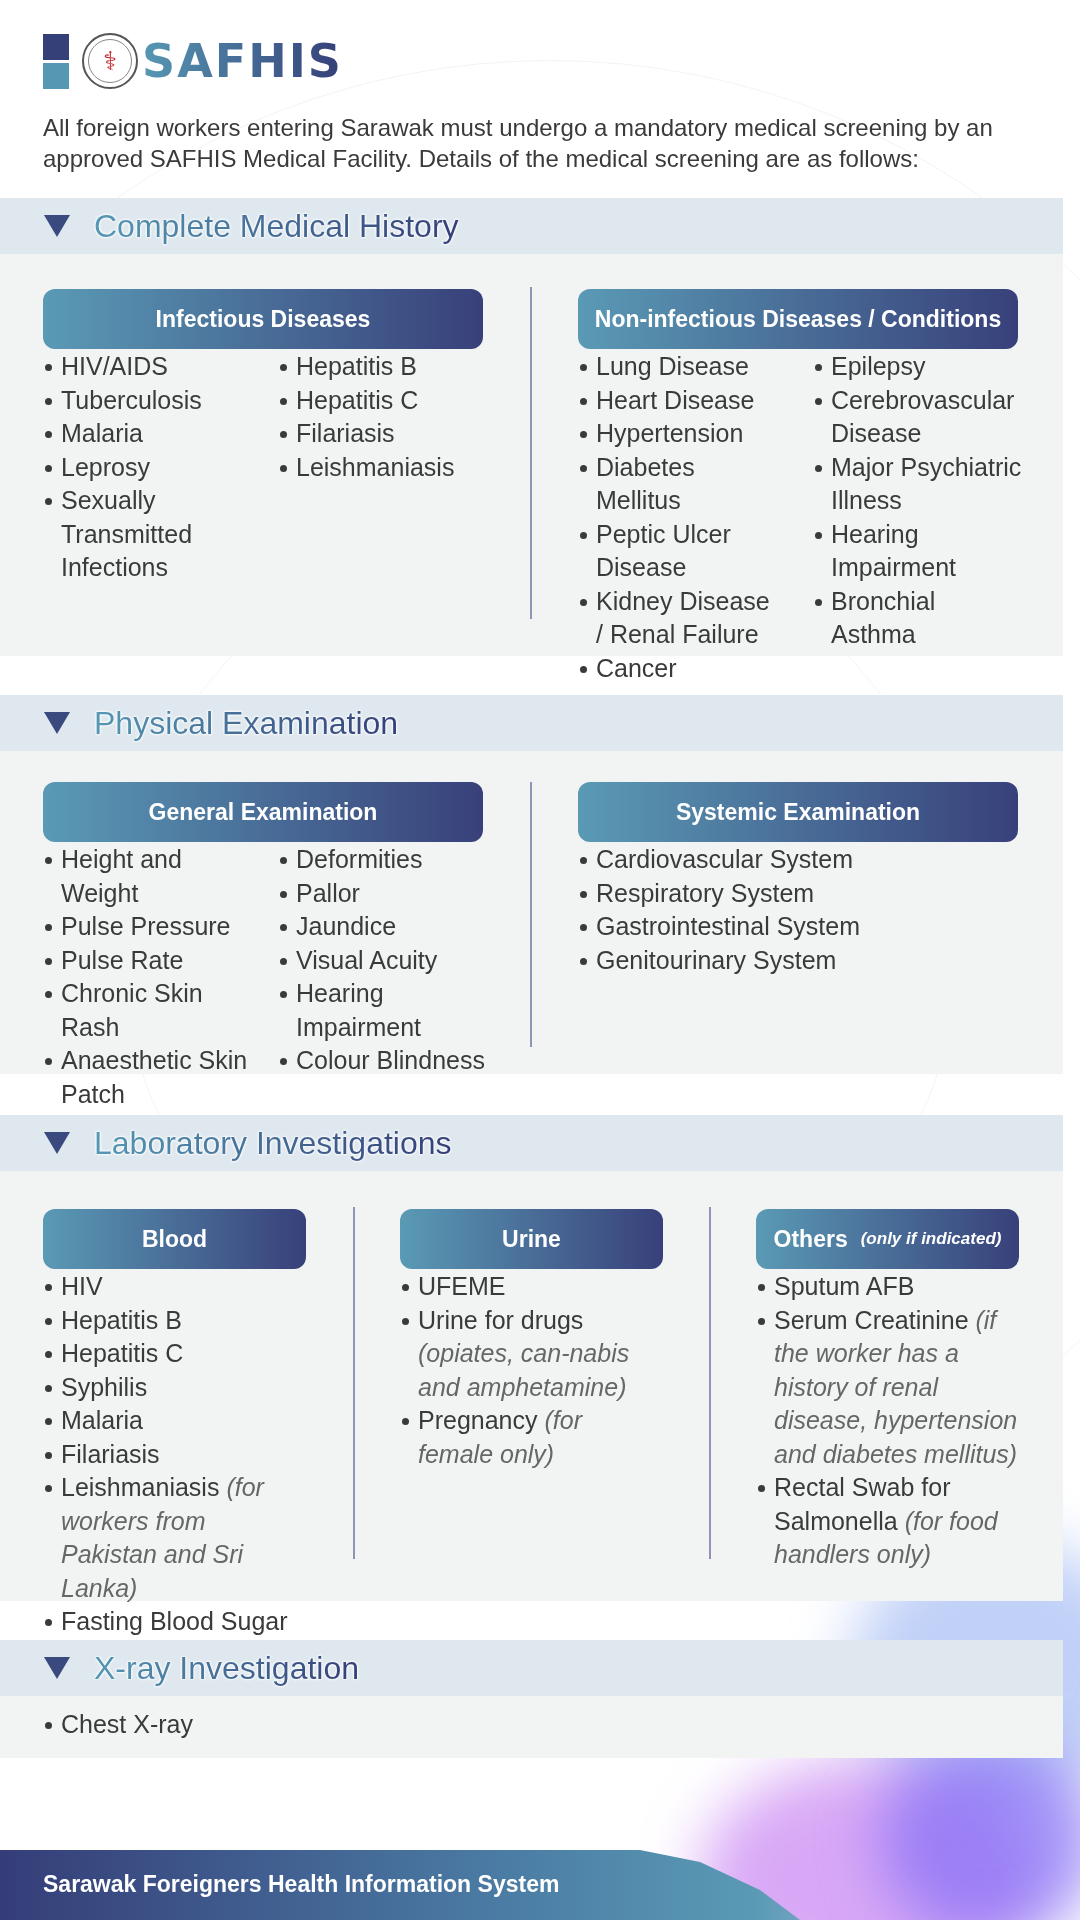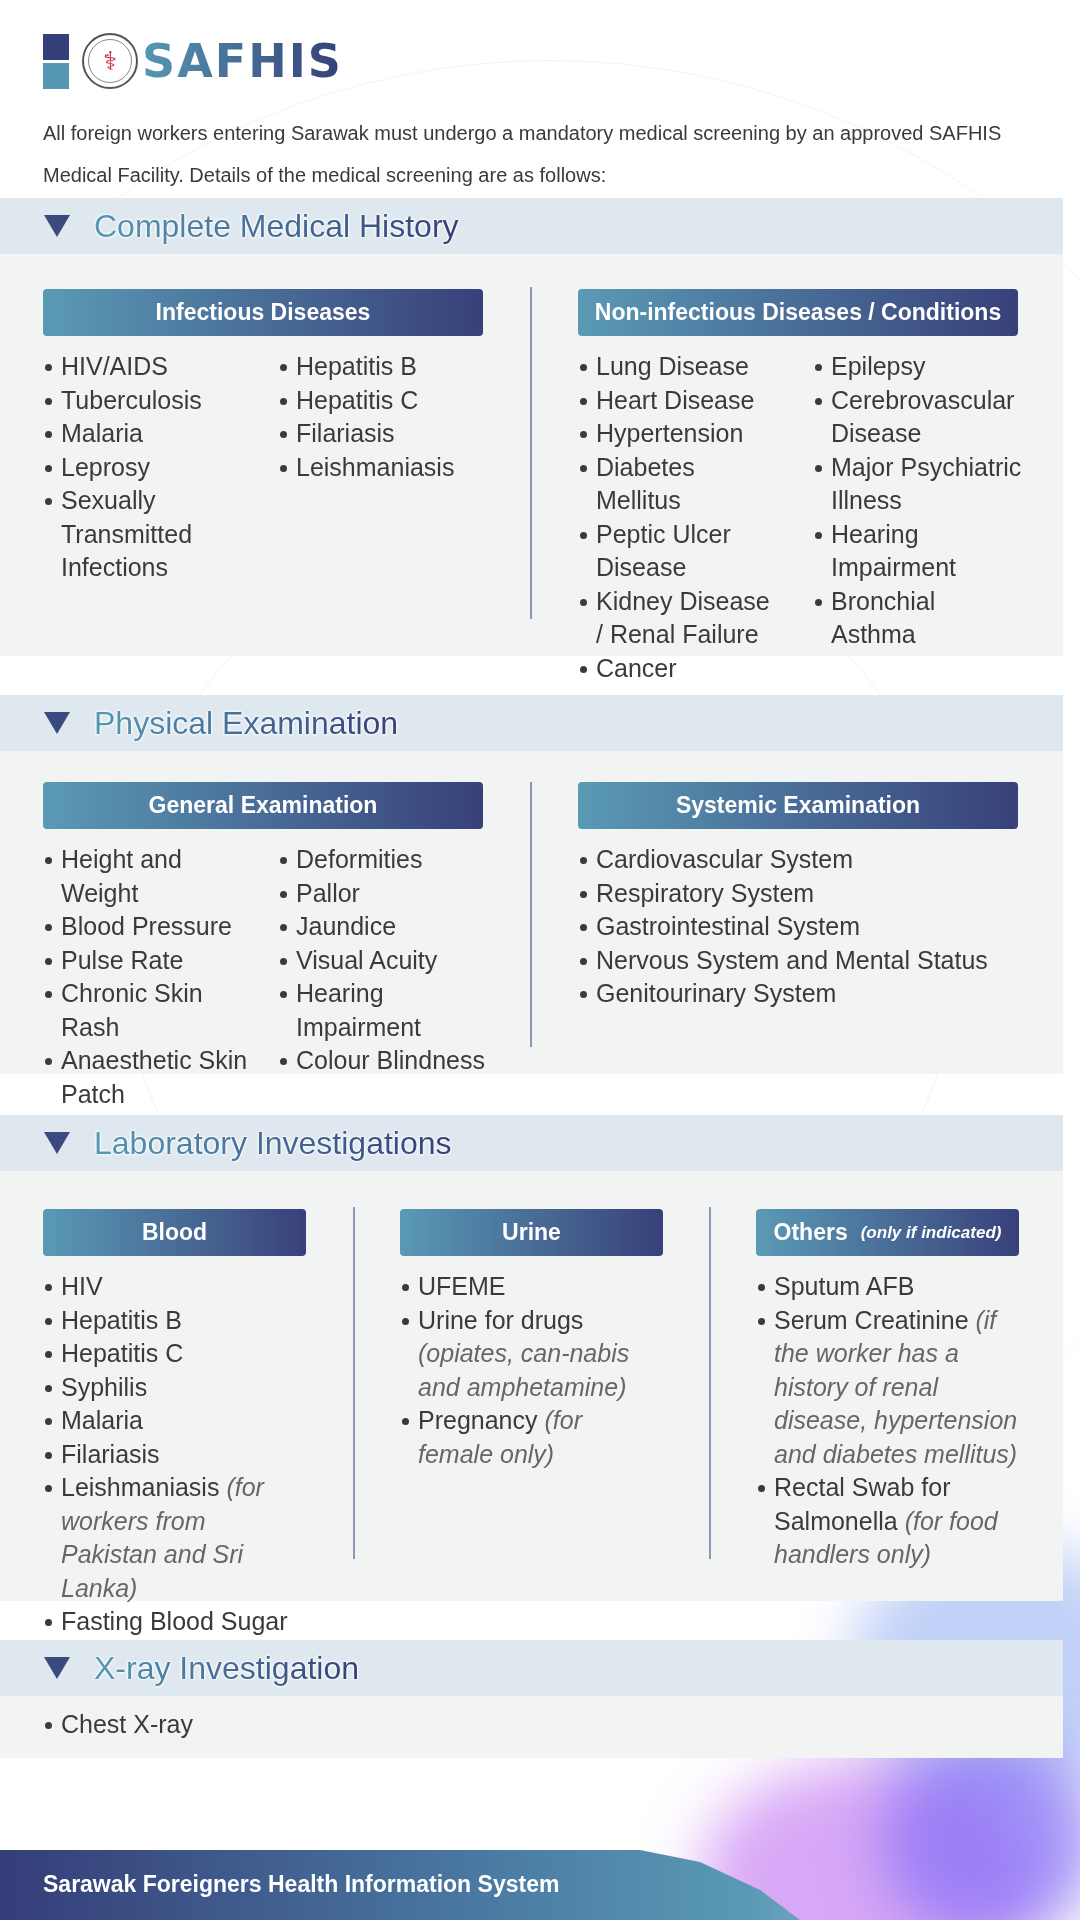--- a/index.html
+++ b/index.html
@@ -8,26 +8,26 @@
 .bg-arc{position:absolute;border:1px solid rgba(0,0,0,0.05);border-radius:50%;pointer-events:none}
 .blob{position:absolute;border-radius:50%;filter:blur(30px);pointer-events:none}
 .logo{position:absolute;left:43px;top:33px;height:56px;display:flex;align-items:center}
 .logo-squares{display:flex;flex-direction:column;gap:3px;margin-right:13px}
 .logo-squares div{width:26px;height:26px}
 .sq-top{background:#353f78}.sq-bot{background:#5698b3}
 .seal{width:56px;height:56px;border-radius:50%;border:2px solid #555;display:flex;align-items:center;justify-content:center;margin-right:4px;background:#fff;position:relative}
 .seal:before{content:"";position:absolute;inset:4px;border:1px solid #888;border-radius:50%}
 .seal span{font-size:26px;color:#c0262d;line-height:1}
 .wordmark{font-size:46px;letter-spacing:2px;font-weight:700;background:linear-gradient(90deg,#5698b3,#353f78);-webkit-background-clip:text;background-clip:text;color:transparent;font-family:"DejaVu Sans",sans-serif}
-.intro{position:absolute;left:43px;top:112px;width:960px;font-size:20px;line-height:42px;color:#3a3a3a}
+.intro{position:absolute;left:43px;top:112px;width:960px;font-size:24px;line-height:31px;color:#3a3a3a}
 .sec-head{position:absolute;left:0;width:1063px;height:56px;background:#dfe8ef;display:flex;align-items:center}
 .tri{width:0;height:0;border-left:13px solid transparent;border-right:13px solid transparent;border-top:22px solid #3a4a7e;margin-left:44px;margin-right:24px}
 .sec-title{font-size:32px;font-weight:normal;background:linear-gradient(90deg,#5698b3,#353f78);-webkit-background-clip:text;background-clip:text;color:transparent;filter:drop-shadow(0 0 1px #fff) drop-shadow(0 0 1px #fff)}
 .panel{position:absolute;left:0;width:1063px;background:#f2f4f4}
-.pill{position:absolute;height:47px;border-radius:4px;background:linear-gradient(90deg,#5a9ab5,#38407a);color:#fff;font-weight:bold;font-size:23px;display:flex;align-items:center;justify-content:center;white-space:nowrap}
+.pill{position:absolute;height:60px;border-radius:12px;background:linear-gradient(90deg,#5a9ab5,#38407a);color:#fff;font-weight:bold;font-size:23px;display:flex;align-items:center;justify-content:center;white-space:nowrap}
 .pill i{font-size:17px;font-weight:bold;margin-left:13px}
 .vdiv{position:absolute;width:2px;background:#8d94b8}
 ul.lst{position:absolute;list-style:none}
 ul.lst li{position:relative;padding-left:18px;font-size:25px;line-height:33.5px;color:#3a3a3a}
 ul.lst li:before{content:"";position:absolute;left:2px;top:14px;width:7px;height:7px;border-radius:50%;background:#3a3a3a}
 ul.lst li em{color:#666;font-style:italic}
 .footer{position:absolute;left:0;top:1850px;width:1080px;height:70px;background:linear-gradient(90deg,#353d78 0%,#4a7aa3 45%,#5a9ab5 70%,rgba(180,210,225,0.6) 90%,rgba(255,255,255,0) 100%);clip-path:polygon(0 0,640px 0,700px 12px,760px 40px,800px 70px,0 70px)}
 .footer-text{position:absolute;left:43px;top:1871px;font-size:23px;font-weight:bold;color:#fff}
 </style>
 </head>
@@ -92,40 +92,39 @@
 </div>
 
 <div class="sec-head" style="top:695px">
   <div class="tri"></div>
   <div class="sec-title">Physical Examination</div>
 </div>
 <div class="panel" style="top:751px;height:323px">
   <div class="pill" style="left:43px;top:31px;width:440px">General Examination</div>
   <ul class="lst" style="left:43px;top:92px;width:220px">
     <li>Height and Weight</li>
-    <li>Blood Pressure</li>
+    <li>Pulse Pressure</li>
     <li>Pulse Rate</li>
     <li>Chronic Skin Rash</li>
     <li>Anaesthetic Skin Patch</li>
   </ul>
   <ul class="lst" style="left:278px;top:92px;width:210px">
     <li>Deformities</li>
     <li>Pallor</li>
     <li>Jaundice</li>
     <li>Visual Acuity</li>
     <li>Hearing Impairment</li>
     <li>Colour Blindness</li>
   </ul>
   <div class="vdiv" style="left:530px;top:31px;height:265px"></div>
   <div class="pill" style="left:578px;top:31px;width:440px">Systemic Examination</div>
   <ul class="lst" style="left:578px;top:92px;width:440px">
     <li>Cardiovascular System</li>
     <li>Respiratory System</li>
     <li>Gastrointestinal System</li>
-    <li>Nervous System and Mental Status</li>
     <li>Genitourinary System</li>
   </ul>
 </div>
 
 <div class="sec-head" style="top:1115px">
   <div class="tri"></div>
   <div class="sec-title">Laboratory Investigations</div>
 </div>
 <div class="panel" style="top:1171px;height:430px">
   <div class="pill" style="left:43px;top:38px;width:263px">Blood</div>

